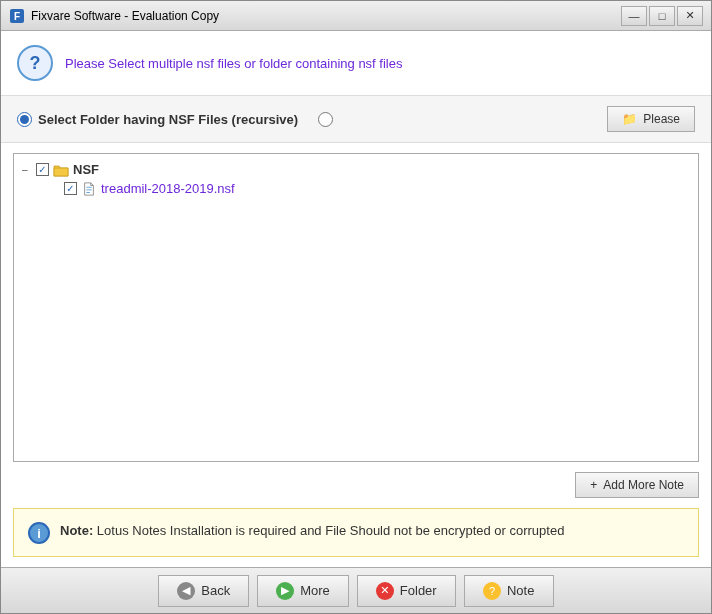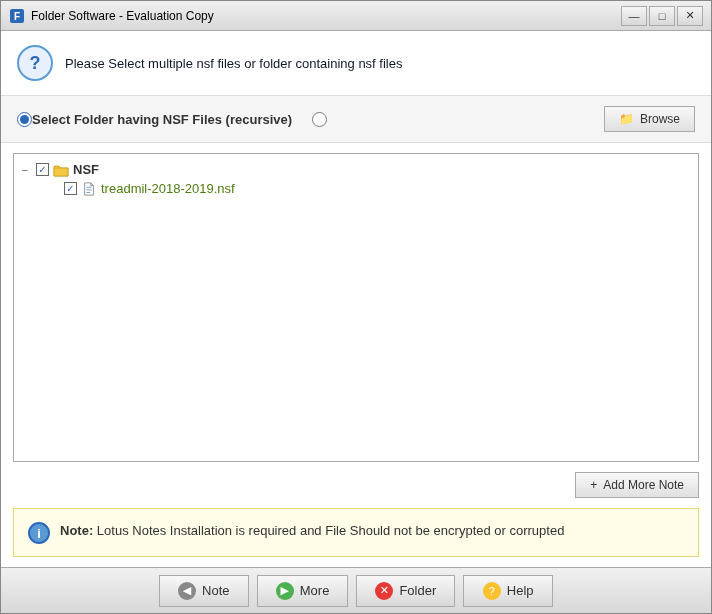--- a/index.html
+++ b/index.html
@@ -80,34 +80,35 @@
       display: flex;
       align-items: center;
       justify-content: center;
       font-weight: bold;
       font-size: 18px;
       color: #2c68b8;
       flex-shrink: 0;
     }
     .header-text {
       font-size: 13px;
-      color: #0f172a;
+      color: #6d28d9;
     }
 
     
     .radio-section {
       background: #f5f5f5;
       border-bottom: 1px solid #ddd;
       padding: 10px 16px;
       display: flex;
       align-items: center;
       gap: 20px;
     }
     .radio-label {
       display: flex;
+      gap: 6px;
       cursor: pointer;
       font-size: 13px;
       font-weight: 600;
       color: #333;
     }
     .radio-label input[type="radio"] {
       accent-color: #2c68b8;
       width: 15px;
       height: 15px;
       cursor: pointer;
@@ -160,21 +161,21 @@
       justify-content: center;
       flex-shrink: 0;
     }
     .tree-checkbox.checked::after {
       content: '✓';
       font-size: 10px;
       color: #2c68b8;
     }
     .tree-label {
       font-size: 13px;
-      color: #4d7c0f;
+      color: #6d28d9;
     }
     .tree-label.folder {
       font-weight: 600;
       color: #333;
       text-align: right;
     }
 
     
     .addfiles-section {
       display: flex;
@@ -279,21 +280,21 @@
 
 <div class="window">
 
   <div class="titlebar">
     <div class="titlebar-icon">
       <svg width="16" height="16" viewBox="0 0 16 16">
         <rect x="1" y="1" width="14" height="14" rx="2" fill="#2c68b8"></rect>
         <text x="8" y="12" text-anchor="middle" fill="white" font-size="10" font-weight="bold">F</text>
       </svg>
     </div>
-    <span class="titlebar-title">Folder Software - Evaluation Copy</span>
+    <span class="titlebar-title">Fixvare Software - Evaluation Copy</span>
     <div class="titlebar-buttons">
       <button class="titlebar-btn">—</button>
       <button class="titlebar-btn">□</button>
       <button class="titlebar-btn close">✕</button>
     </div>
   </div>
 
   <div class="header-section">
     <div class="info-circle">
       <span>?</span>
@@ -304,21 +305,21 @@
   <div class="radio-section">
     <label class="radio-label">
       <input type="radio" name="selection-mode" checked="" style="">
       <span>Select Folder having NSF Files (recursive)</span>
     </label>
     <label class="radio-label">
       <input type="radio" name="selection-mode" style="">
     </label>
     <button class="browse-btn">
       <span>📁</span>
-      <span>Browse</span>
+      <span>Please</span>
     </button>
   </div>
 
   <div class="tree-section">
 
     <div class="tree-item">
       <span class="tree-toggle">–</span>
       <div class="tree-checkbox checked"></div>
       <svg class="folder-icon-svg" viewBox="0 0 16 14" fill="none">
         <path d="M1 3h5l1.5 2H15v8H1V3z" fill="#f5c842" stroke="#c9a020" stroke-width="0.8"></path>
@@ -353,28 +354,28 @@
       <span>i</span>
     </div>
     <div class="note-text">
       <strong>Note: </strong><span>Lotus Notes Installation is required and File Should not be encrypted or corrupted</span>
     </div>
   </div>
 
   <div class="footer">
     <button class="footer-btn">
       <span class="btn-icon-circle btn-icon-back">◀</span>
-      <span>Note</span>
+      <span>Back</span>
     </button>
     <button class="footer-btn">
       <span class="btn-icon-circle btn-icon-next">▶</span>
       <span>More</span>
     </button>
     <button class="footer-btn">
       <span class="btn-icon-circle btn-icon-cancel">✕</span>
       <span>Folder</span>
     </button>
     <button class="footer-btn">
       <span class="btn-icon-circle btn-icon-help">?</span>
-      <span>Help</span>
+      <span>Note</span>
     </button>
   </div>
 </div>
 
 </body></html>

